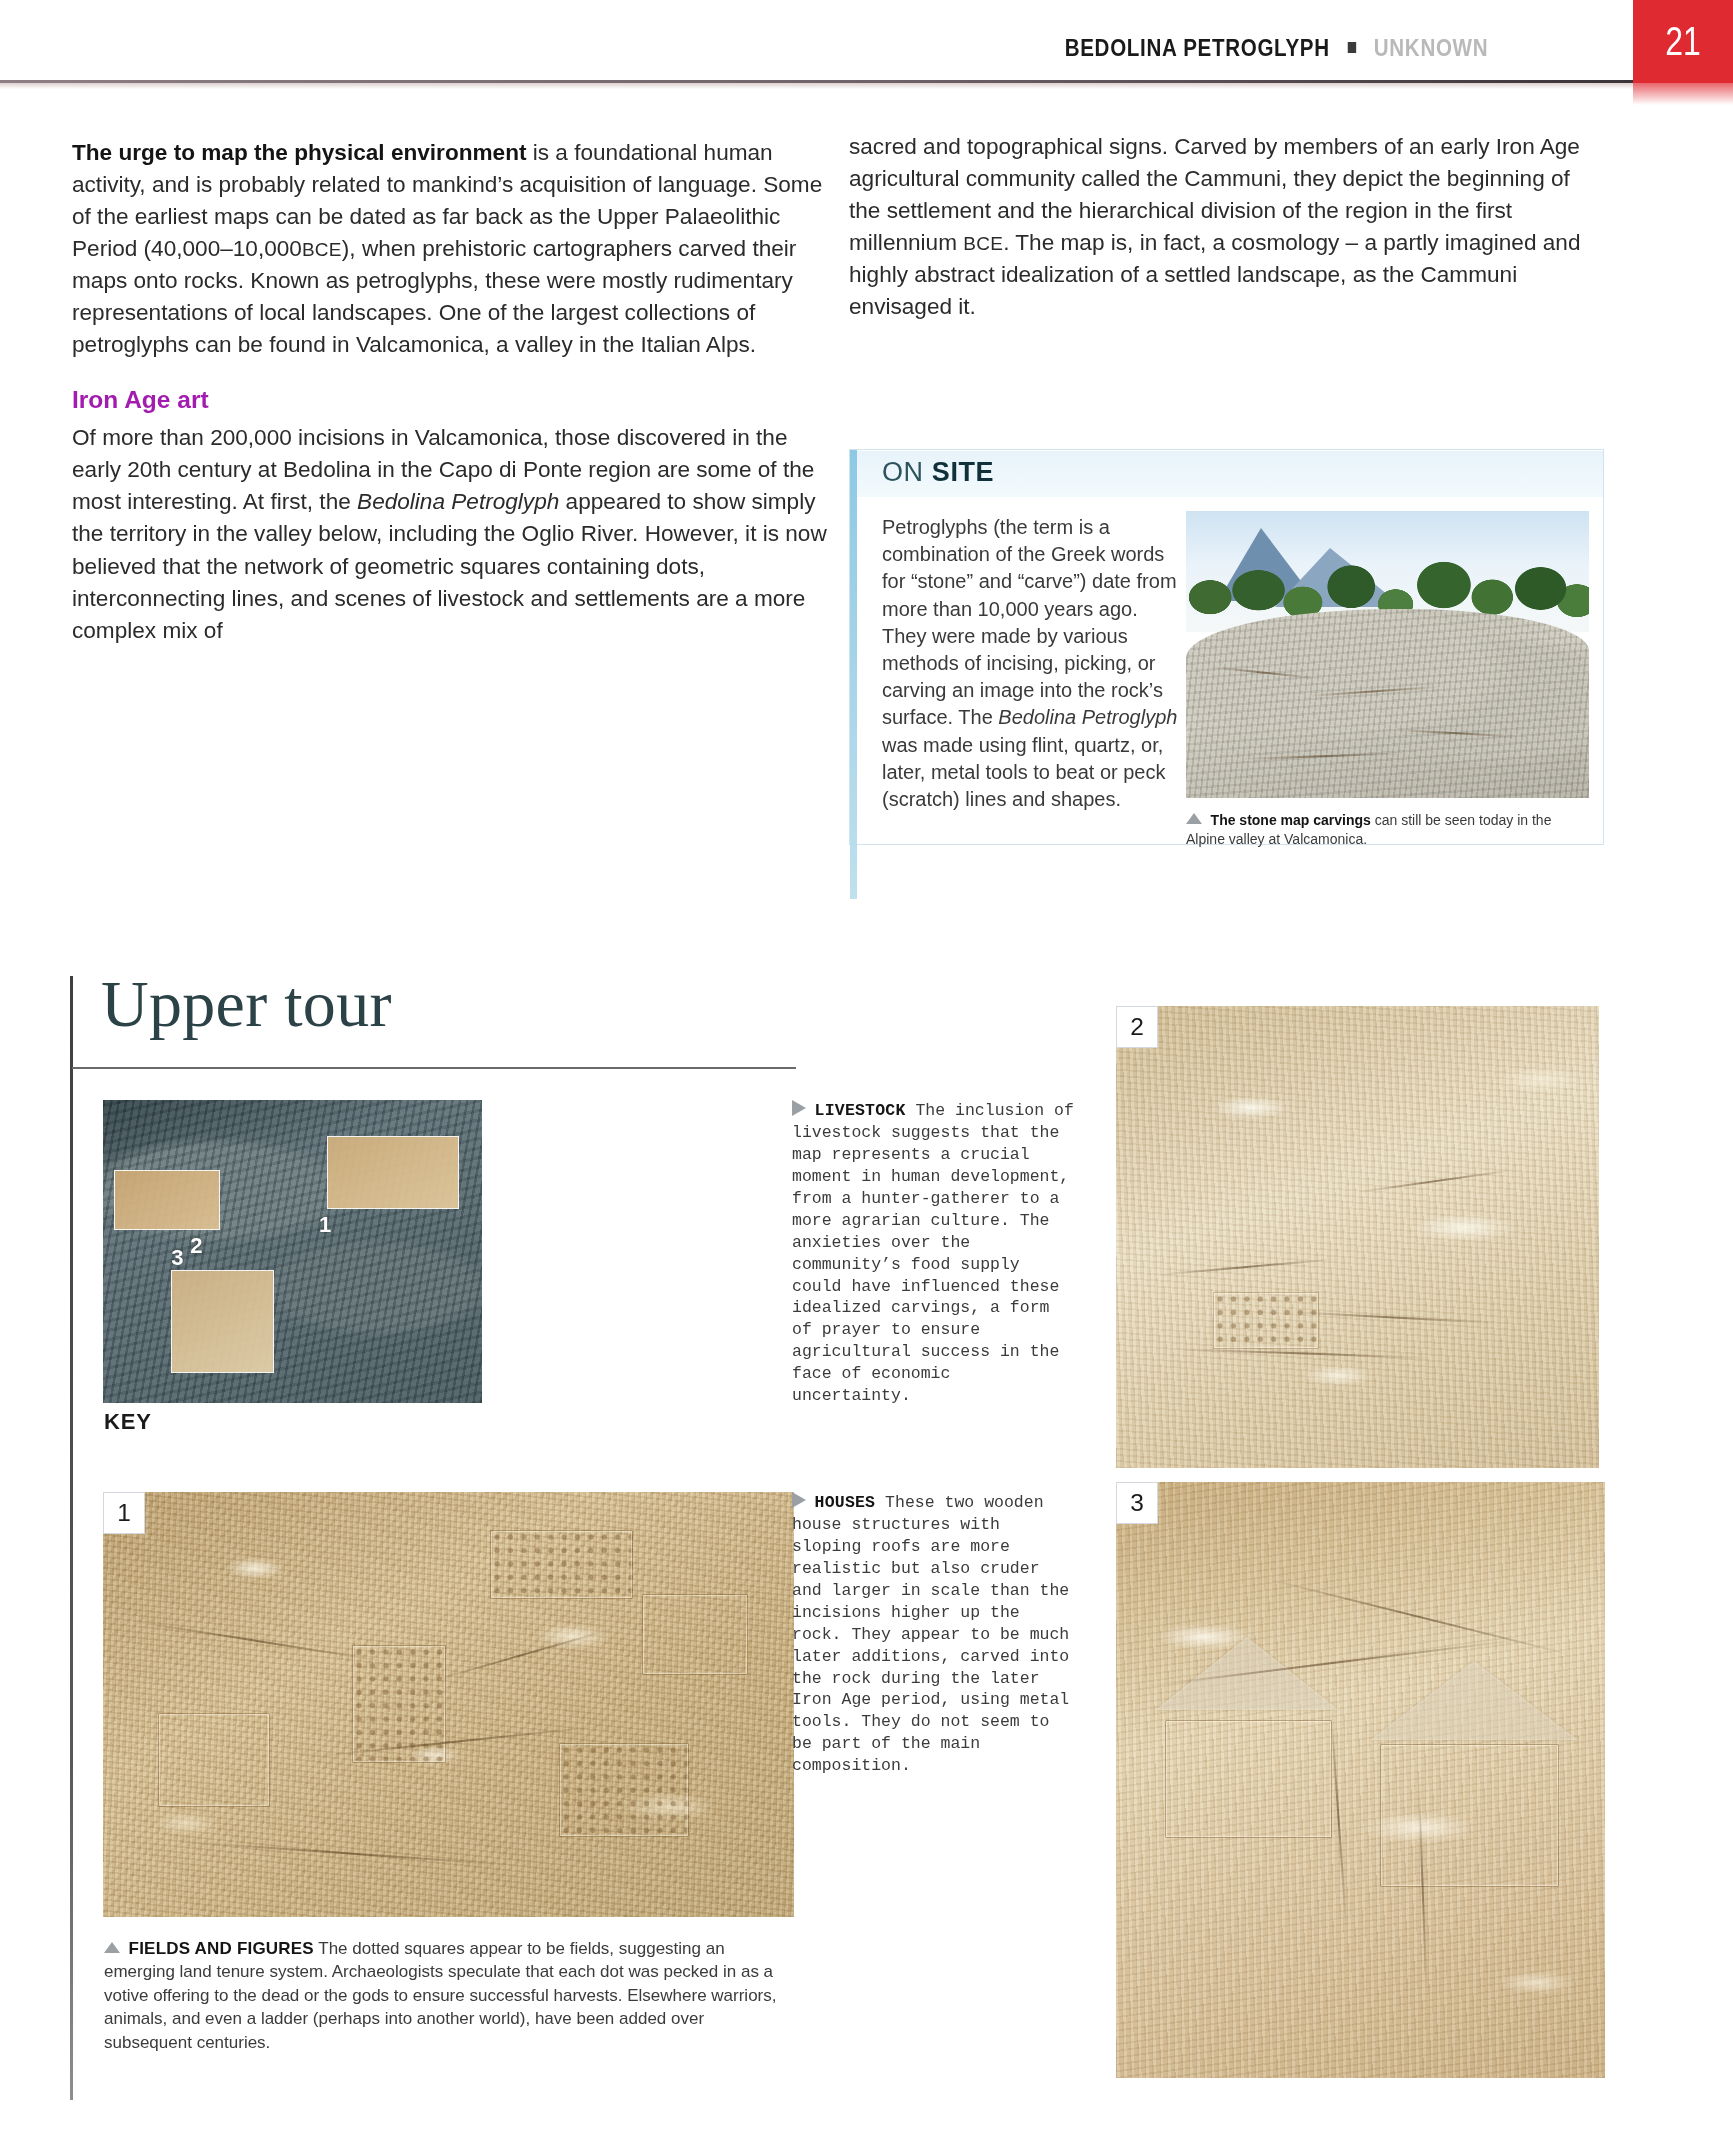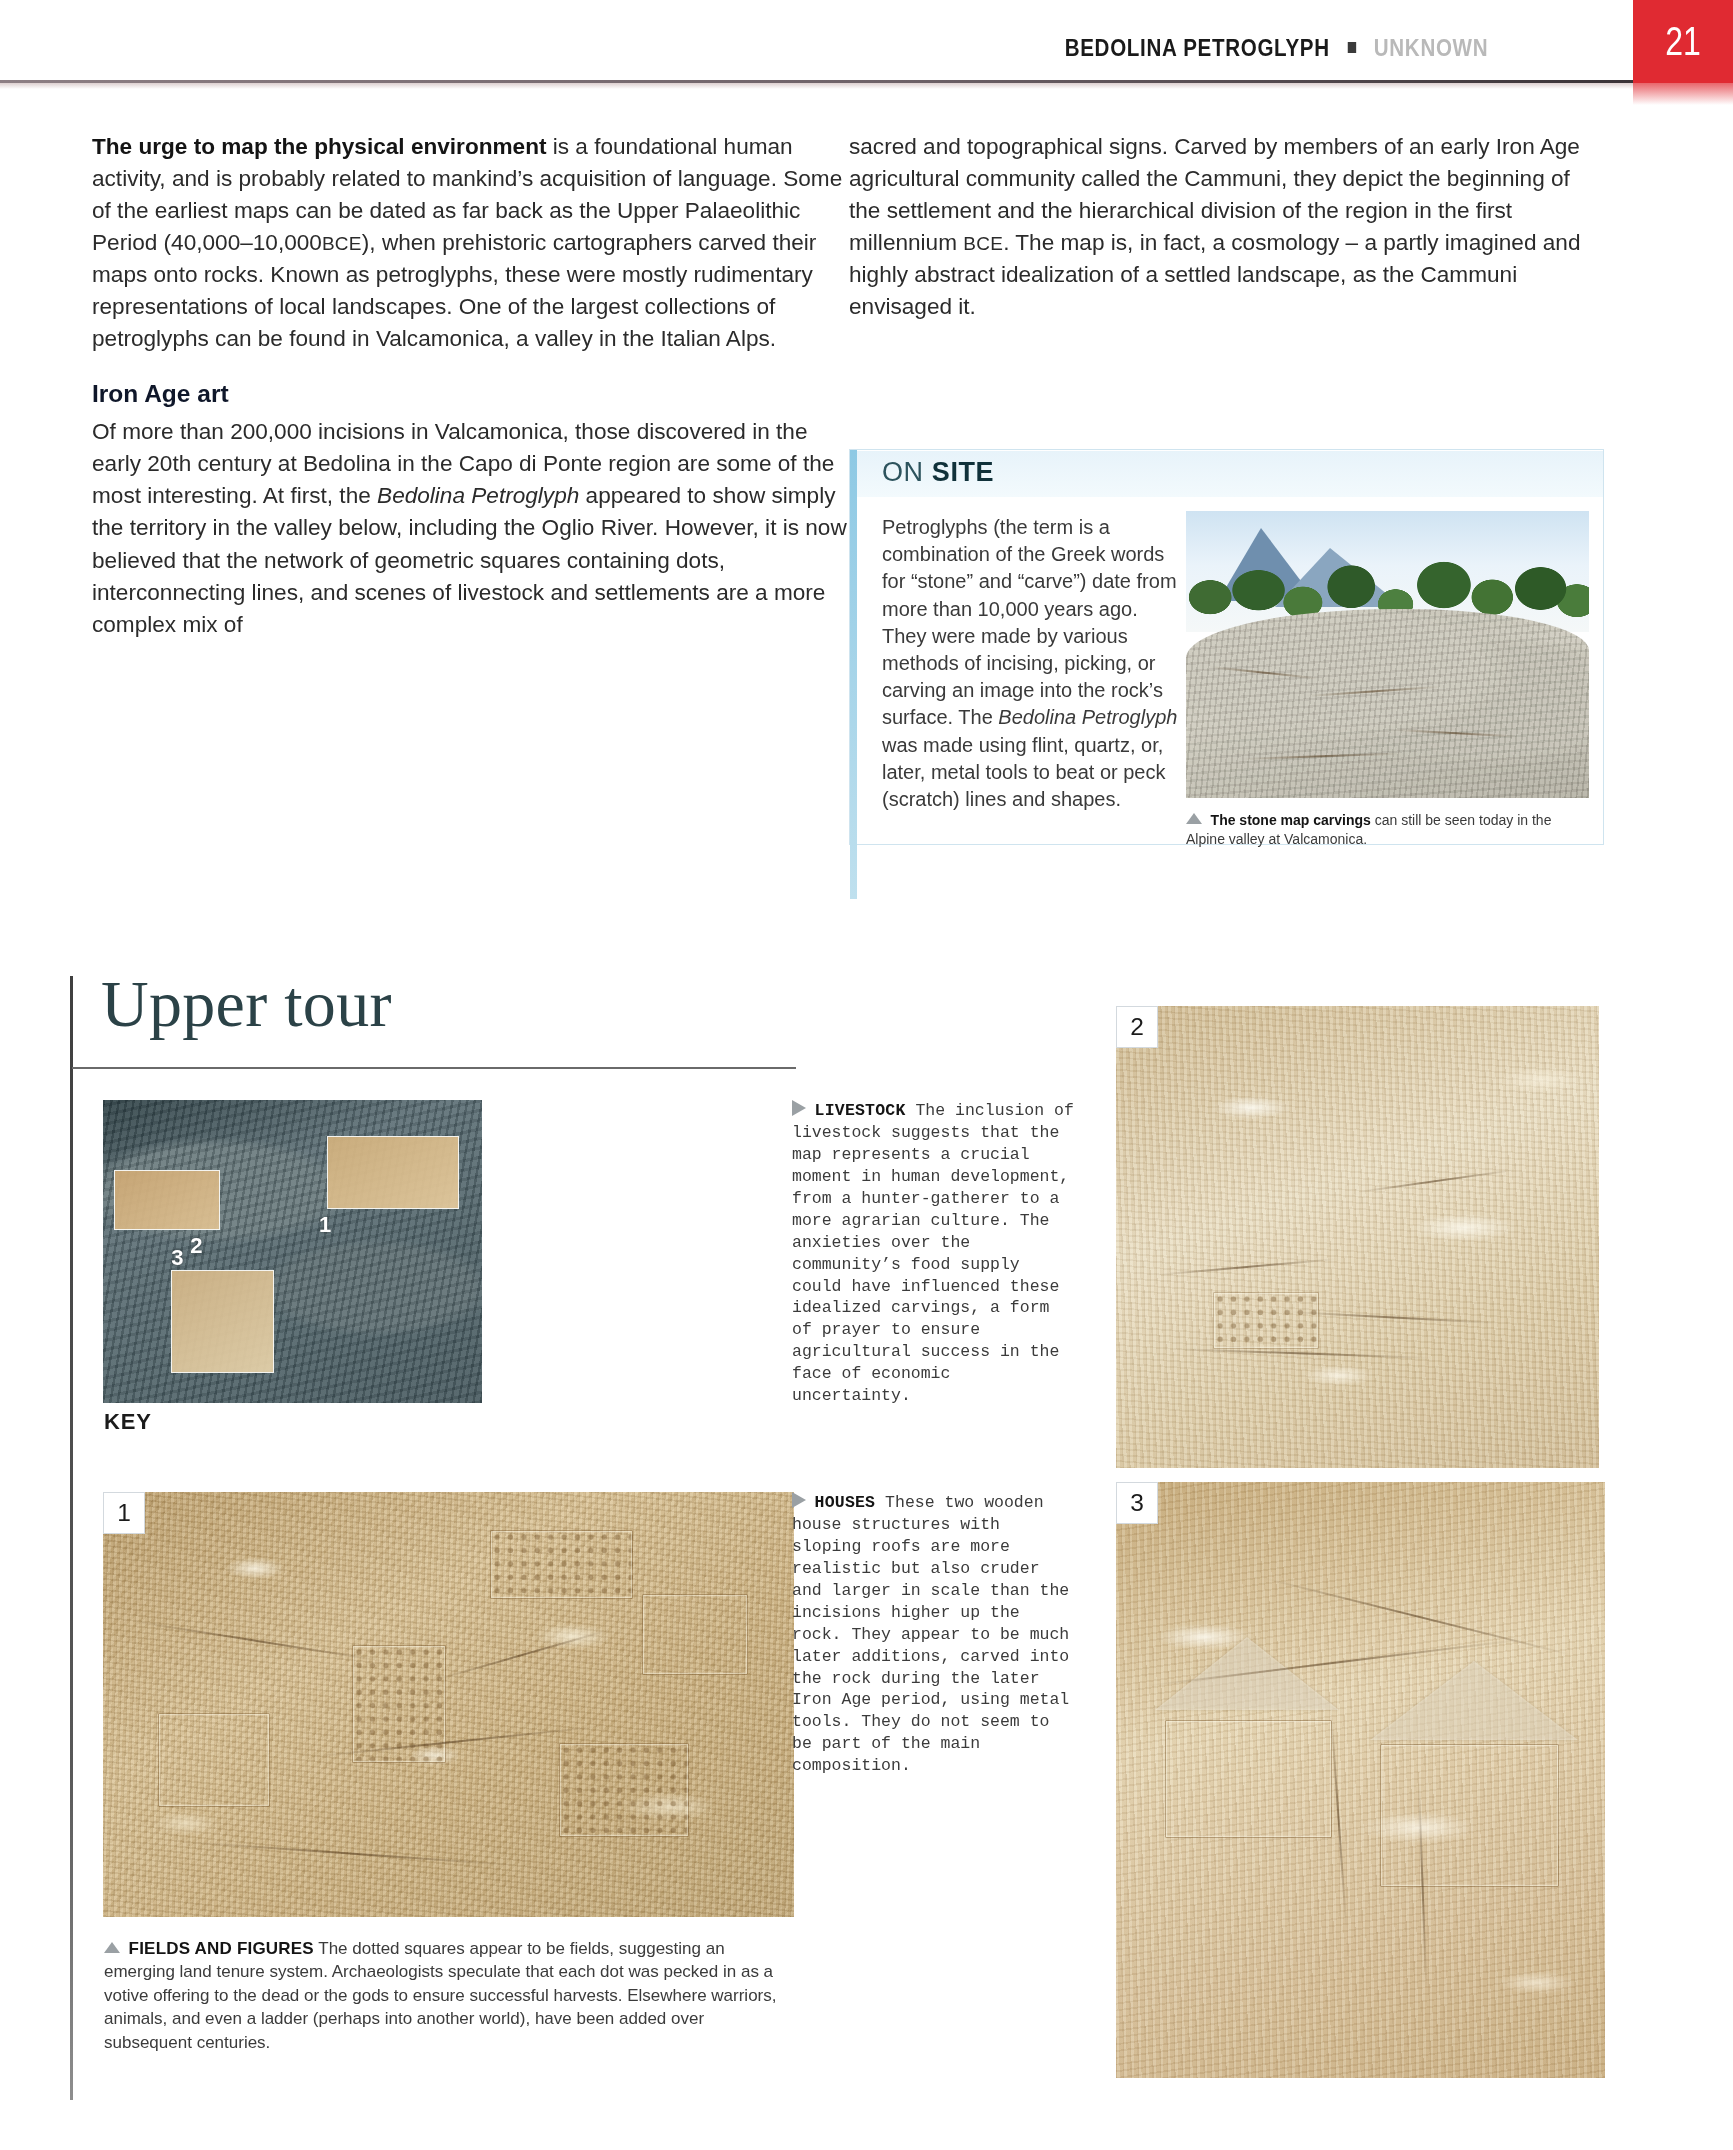--- a/index.html
+++ b/index.html
@@ -50,27 +50,27 @@
   }
 
   
   .body-col{
     position:absolute;
     font-size:22.6px;line-height:1.42;
     font-family:"Liberation Sans Narrow","Liberation Sans",sans-serif;
     color:#2b2b2b;
   }
   .body-col p{margin:0 0 21px 0;}
-  #col-left{left:72px;top:131px;width:755px;margin-left:20px;}
+  #col-left{left:72px;top:137px;width:755px;}
   #col-right{left:849px;top:131px;width:755px;}
   .lead-bold{font-weight:700;color:#141414;}
   .smallcaps{font-size:.84em;letter-spacing:0.3px;}
   .ital{font-style:italic;}
   h2.sub{
-    font-size:24.5px;font-weight:700;margin:0 0 4.9px 0;color:#0f172a;
+    font-size:24.5px;font-weight:700;margin:0 0 4.9px 0;color:#a21caf;
     font-family:"Liberation Sans Narrow","Liberation Sans",sans-serif;
   }
 
   
   #onsite-box{
     position:absolute;left:849px;top:449px;width:755px;height:396px;
     border:1.2px solid #cfe4ef;background:#ffffff;
     box-sizing:border-box;
   }
   #onsite-accent{

